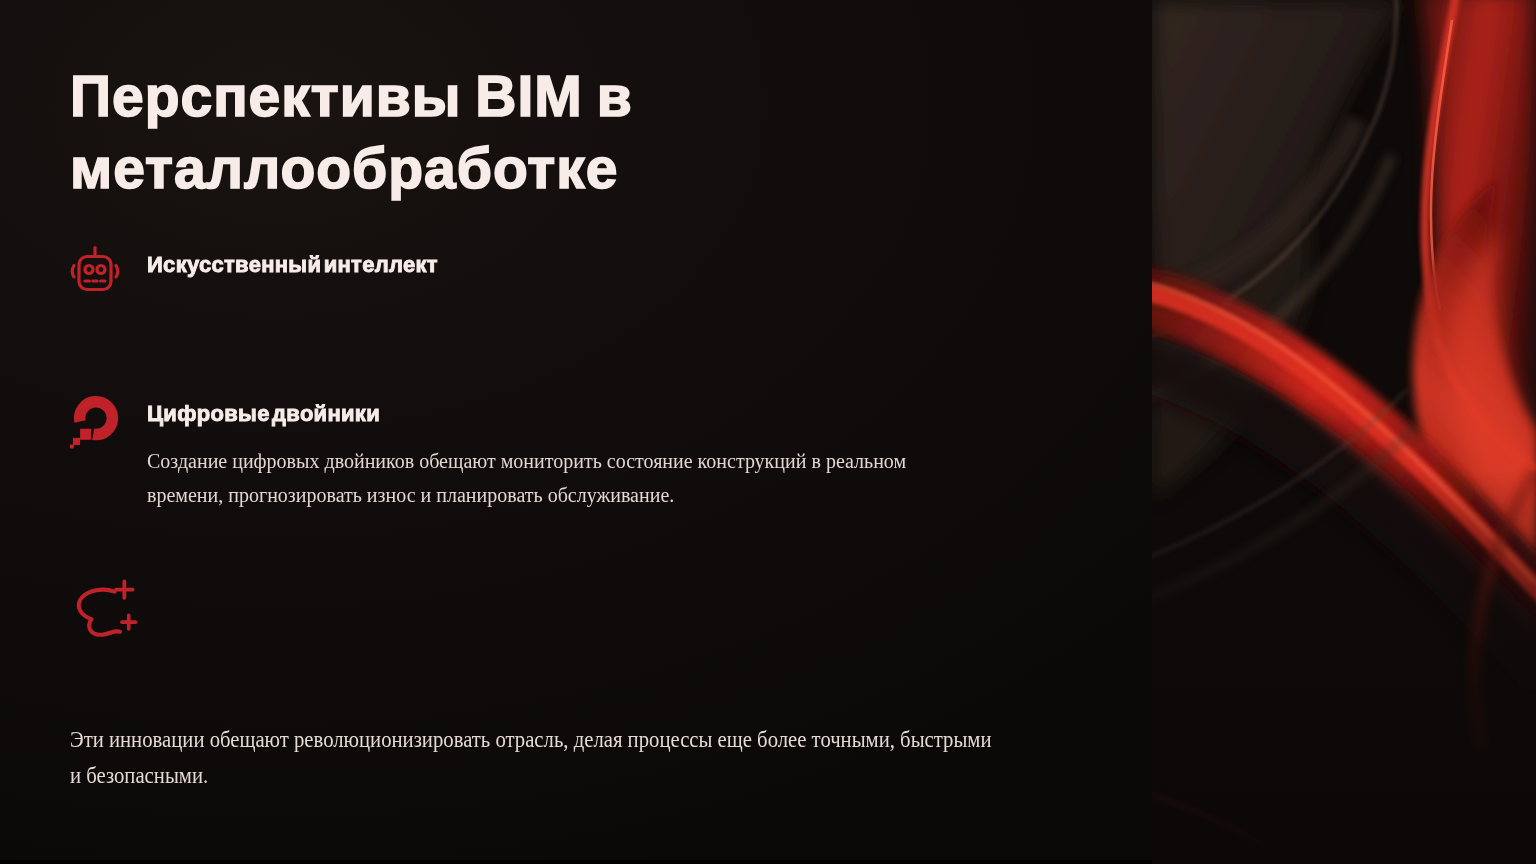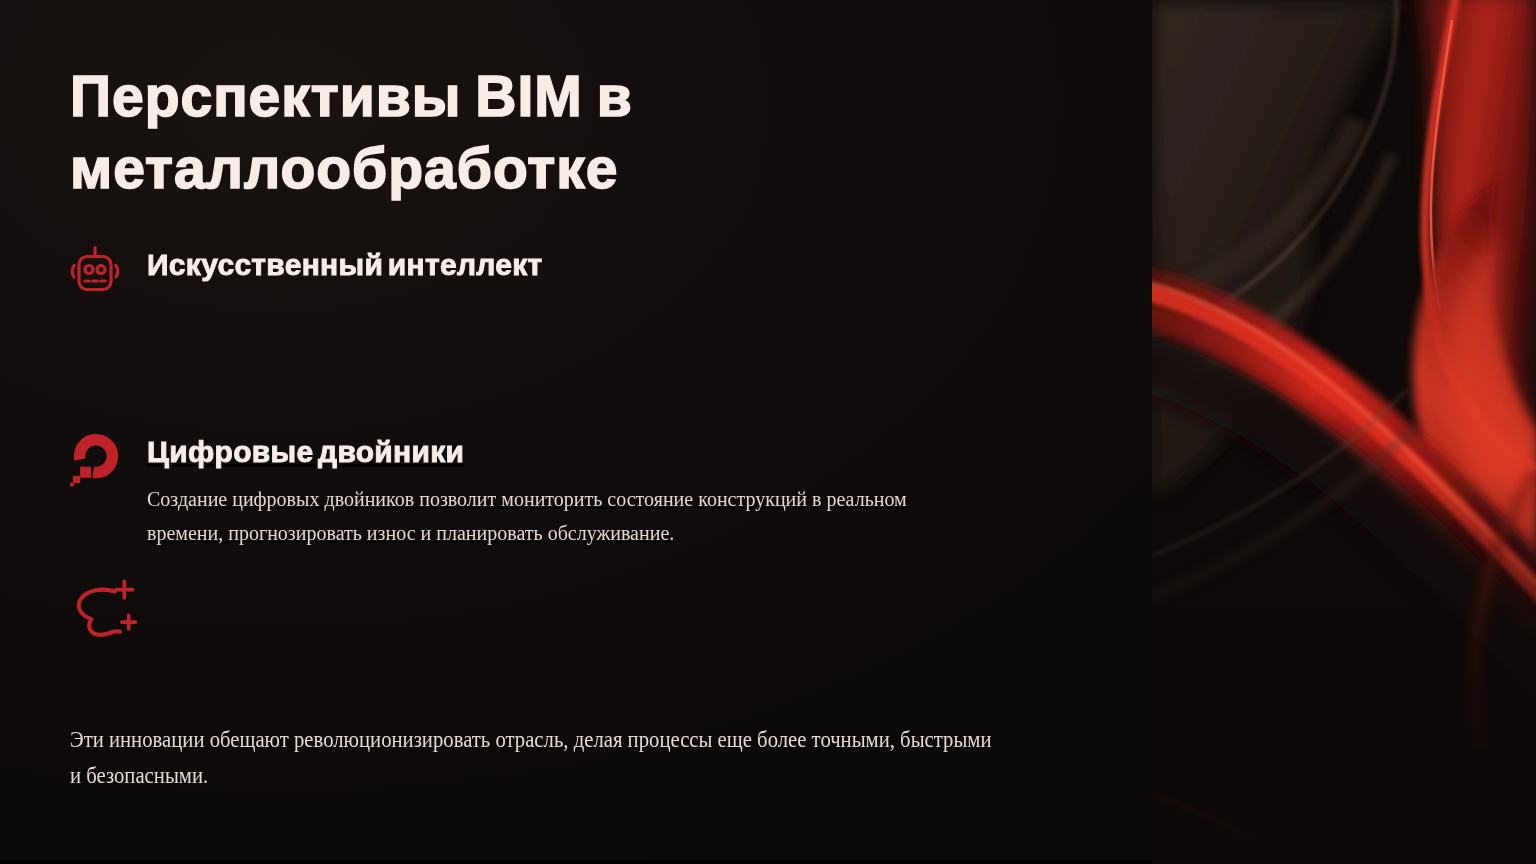--- a/index.html
+++ b/index.html
@@ -16,30 +16,30 @@
   .art svg { display:block; width:384px; height:864px; }
   .title {
     position:absolute; left:70px; top:60px; width:860px;
     font-size:57px; line-height:72px; font-weight:bold;
     color:#f7ece8; -webkit-text-stroke:1.6px #f7ece8;
     letter-spacing:1px; word-spacing:-3px; white-space:pre-line;
   }
   .feature { position:absolute; left:72px; width:1000px; }
   .feature .icon-box { position:absolute; left:-2px; top:-2px; width:70px; height:66px; }
   .f-heading {
-    margin-left:75px; font-size:30px; line-height:38px; font-weight:bold;
+    margin-left:75px; font-size:22px; line-height:38px; font-weight:bold;
     color:#f7ece8; -webkit-text-stroke:0.9px #f7ece8; word-spacing:-4px; letter-spacing:0.3px;
   }
   .f-body {
     margin:11px 0 0 75px; width:960px;
     font-family:"Liberation Serif", serif; font-size:20px; line-height:34px;
     color:#e4d7d1; white-space:pre-line;
   }
   .row1 { top:246px; }
-  .row2 { top:433px;text-decoration:underline; }
+  .row2 { top:395px; }
   .row3 { top:580px; }
   .conclusion {
     position:absolute; left:70px; top:722px; width:1165px;
     font-family:"Liberation Serif", serif; font-size:23px; line-height:36px;
     color:#e6dad4; white-space:pre-line;
     transform:scaleX(0.9); transform-origin:0 0;
   }
   .ico { stroke:#c0222a; fill:none; stroke-width:3.2; stroke-linecap:round; stroke-linejoin:round; }
 </style>
 </head>
@@ -69,21 +69,21 @@
   <div class="feature row2">
     <div class="icon-box">
       <svg viewBox="0 0 54 58" width="52" height="56">
         <path d="M24.05 42.74 A17 17 0 1 0 10.37 29.53" stroke="#c0222a" stroke-width="12" fill="none"></path>
         <rect x="10.5" y="37" width="11.5" height="11.5" fill="#c0222a"></rect>
         <rect x="3" y="46.5" width="7.5" height="7.5" fill="#c0222a"></rect>
         <rect x="0" y="53.5" width="4" height="4" fill="#c0222a"></rect>
       </svg>
     </div>
     <h2 class="f-heading">Цифровые двойники</h2>
-    <p class="f-body">Создание цифровых двойников позволит мониторить состояние конструкций в реальном
+    <p class="f-body">Создание цифровых двойников обещают мониторить состояние конструкций в реальном
 времени, прогнозировать износ и планировать обслуживание.</p>
   </div>
 
   <div class="feature row3">
     <div class="icon-box">
       <svg viewBox="0 0 70 64" width="68" height="62">
         <g stroke="#c0222a" fill="none" stroke-linecap="round" stroke-linejoin="round">
           <path stroke-width="4.2" d="M46 14 A24 15.5 0 1 0 22 42.4 C17 50 20.5 59.5 33 58.5 C41 57.8 45.5 53.5 51.5 55.5"></path>
           <path stroke-width="4" d="M56 3.5 v17 M47.5 12 h17"></path>
           <path stroke-width="3.8" d="M60.5 38.5 v14 M53.5 45.5 h14"></path>

